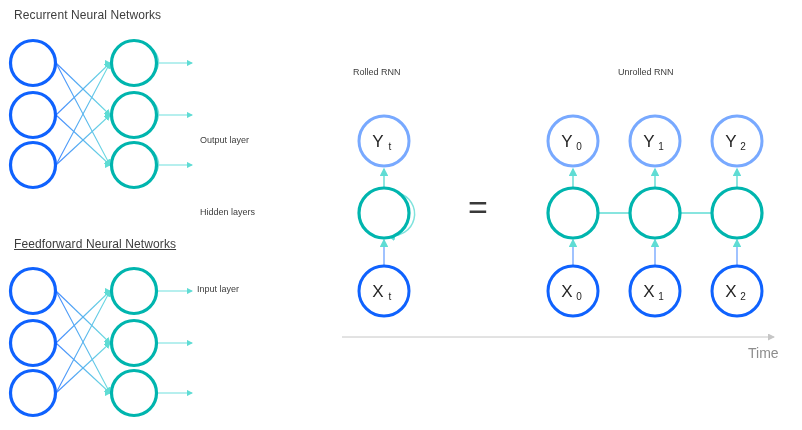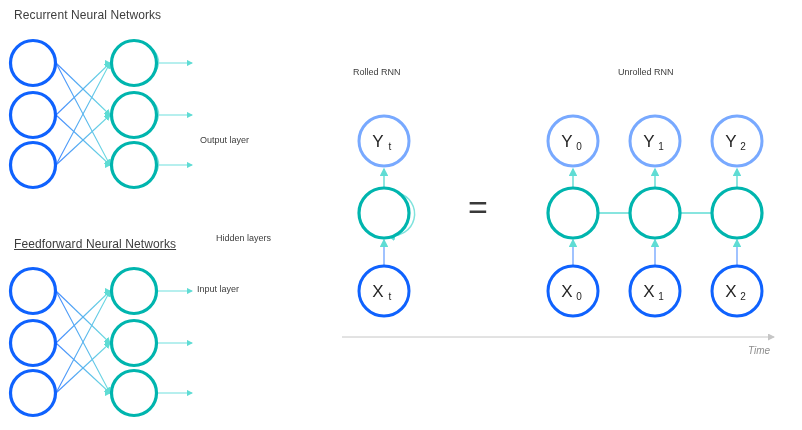--- a/index.html
+++ b/index.html
@@ -3,21 +3,21 @@
 <meta charset="utf-8">
 <style>
   html,body{margin:0;padding:0;background:#ffffff;}
   body{width:802px;height:430px;position:relative;overflow:hidden;
        font-family:"Liberation Sans","DejaVu Sans",sans-serif;color:#3d3d3d;}
   .panel{position:absolute;}
   .caption{position:absolute;font-size:12px;color:#3d3d3d;letter-spacing:.1px;white-space:nowrap;text-align:center;}
   .col-label{position:absolute;font-size:9px;color:#3d3d3d;white-space:nowrap;}
   .layer-label{position:absolute;font-size:9px;color:#3d3d3d;white-space:nowrap;}
   .eq{position:absolute;font-size:34px;color:#393939;font-weight:400;line-height:1;}
-  .timelabel{position:absolute;font-size:10px;font-style:italic;color:#8d8d8d;white-space:nowrap;}
+  .timelabel{position:absolute;font-size:14px;color:#8d8d8d;white-space:nowrap;}
   svg{position:absolute;left:0;top:0;overflow:visible;}
   .nodetext{font-family:"Liberation Sans","DejaVu Sans",sans-serif;fill:#262626;font-size:17px;}
   .nodesub{font-family:"Liberation Sans","DejaVu Sans",sans-serif;fill:#262626;font-size:10px;}
 </style>
 </head>
 <body>
 
 <div class="panel">
   <div class="caption" style="left:14px;top:8px;">Recurrent Neural Networks</div>
 
@@ -105,21 +105,21 @@
     </g>
   </svg>
 </div>
 
 <div class="panel">
 
   <div class="col-label" style="left:353px;top:67px;text-align:center;">Rolled RNN</div>
   <div class="col-label" style="left:618px;top:67px;">Unrolled RNN</div>
 
   <div class="layer-label" style="left:200px;top:135px;width:120px;">Output layer</div>
-  <div class="layer-label" style="left:216px;top:207px;width:120px;margin-top:26px;">Hidden layers</div>
+  <div class="layer-label" style="left:200px;top:207px;width:120px;">Hidden layers</div>
   <div class="layer-label" style="left:197px;top:284px;width:120px;">Input layer</div>
 
   <div class="eq" style="left:468px;top:190px;">=</div>
 
   <svg width="470" height="250" style="left:330px;top:100px;">
     <defs>
       <marker id="arwT2" markerWidth="6" markerHeight="6" refX="5" refY="3" orient="auto">
         <path d="M0,0 L6,3 L0,6 z" fill="#5fdcd4"></path>
       </marker>
       <marker id="arwB2" markerWidth="6" markerHeight="6" refX="5" refY="3" orient="auto">

